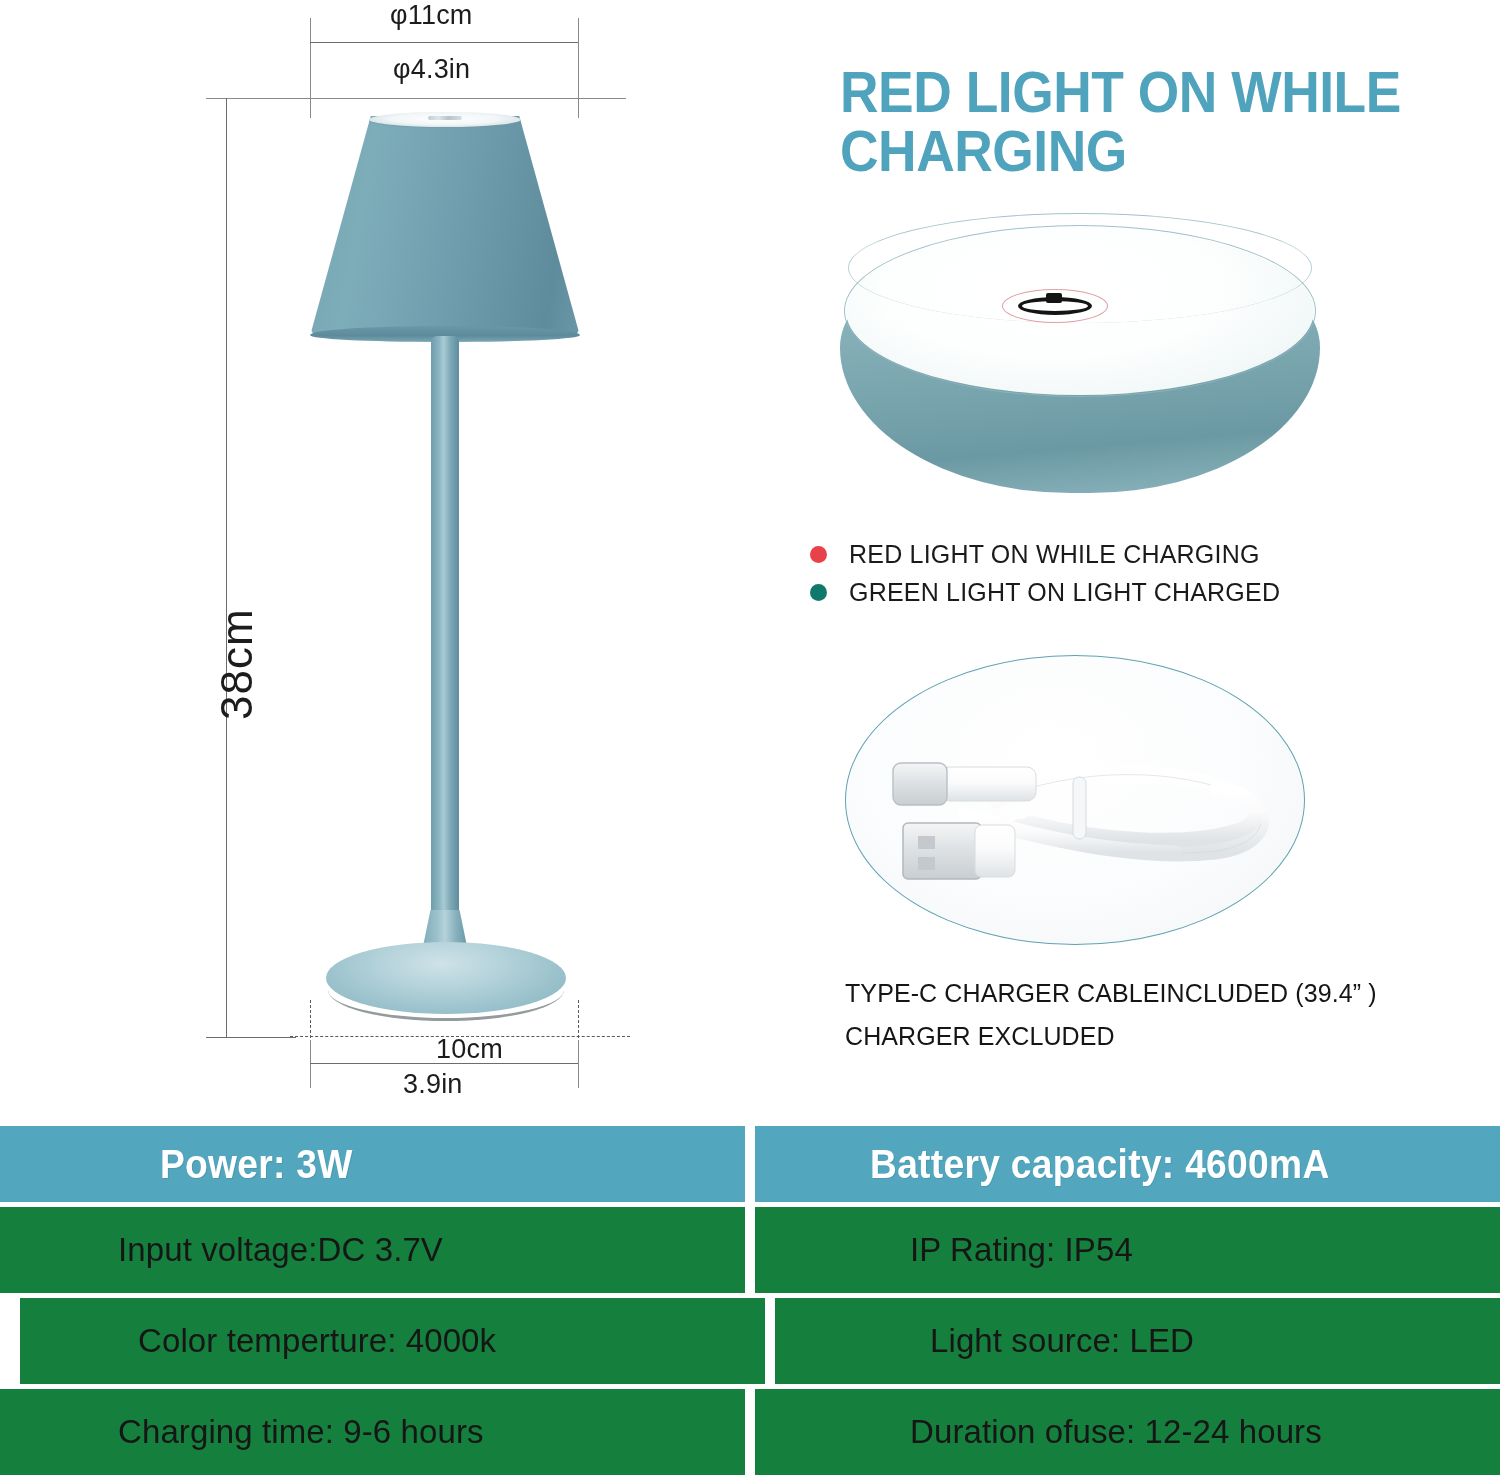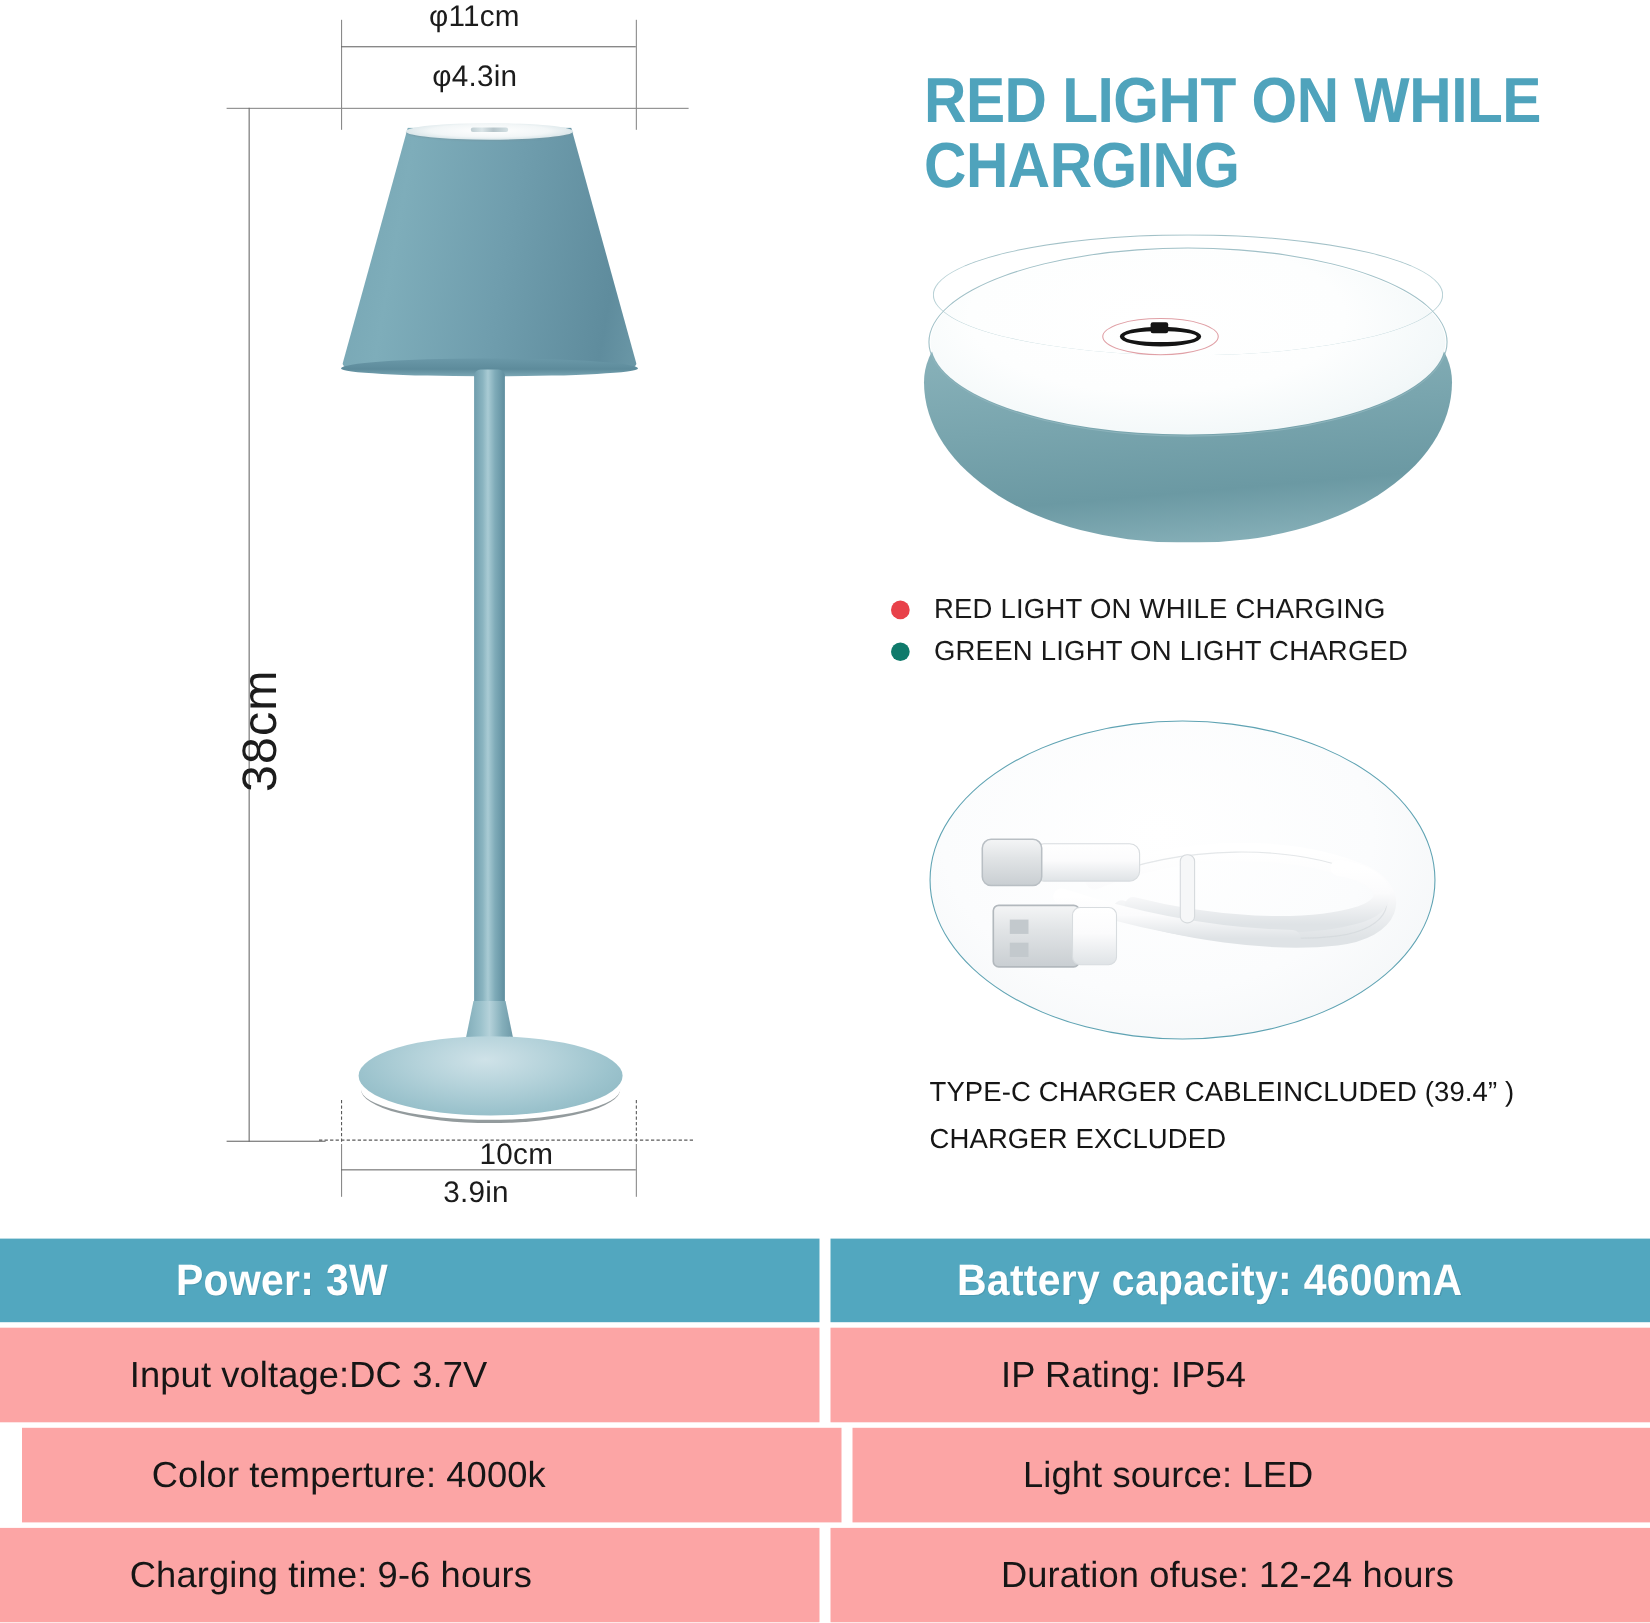--- a/index.html
+++ b/index.html
@@ -356,21 +356,21 @@
     white-space: nowrap;
     transform: scaleX(0.93);
     transform-origin: left top;
     text-shadow: 1px 1px 0 rgba(60,110,130,0.25);
   }
   .spec-row {
     position: absolute;
     left: 0;
     width: 100%;
     height: 86px;
-    background: #fca5a5;
+    background: #15803d;
   }
   .spec-row.r1 { top: 81px; }
   .spec-row.r2 { top: 172px; margin-left: 20px; }
   .spec-row.r3 { top: 263px; height: 86px; }
   .spec-cell-text {
     position: absolute;
     left: 118px;
     top: 50%;
     transform: translateY(-50%);
     font-family: "Liberation Sans", sans-serif;

